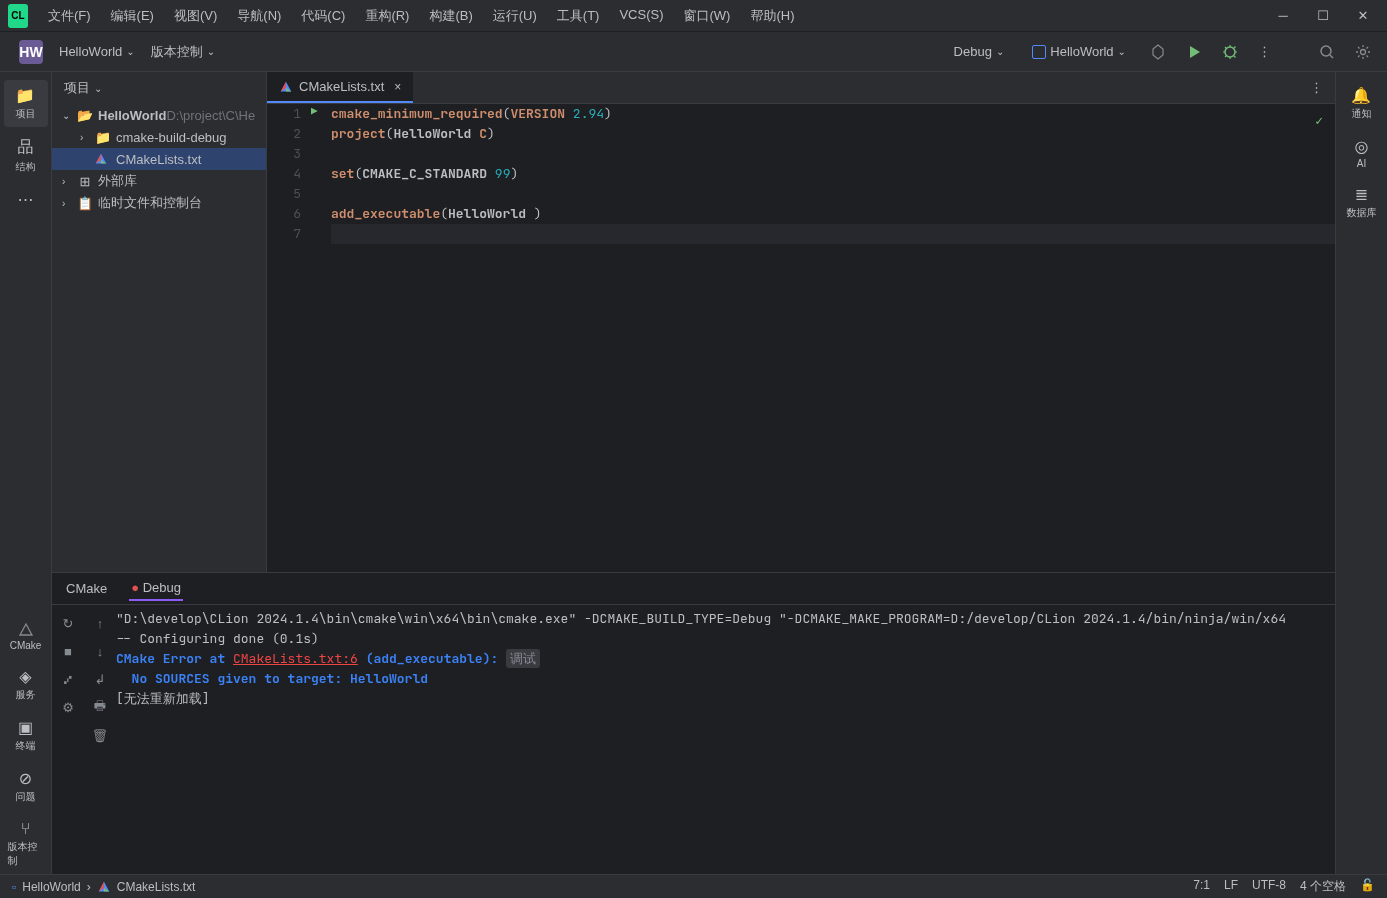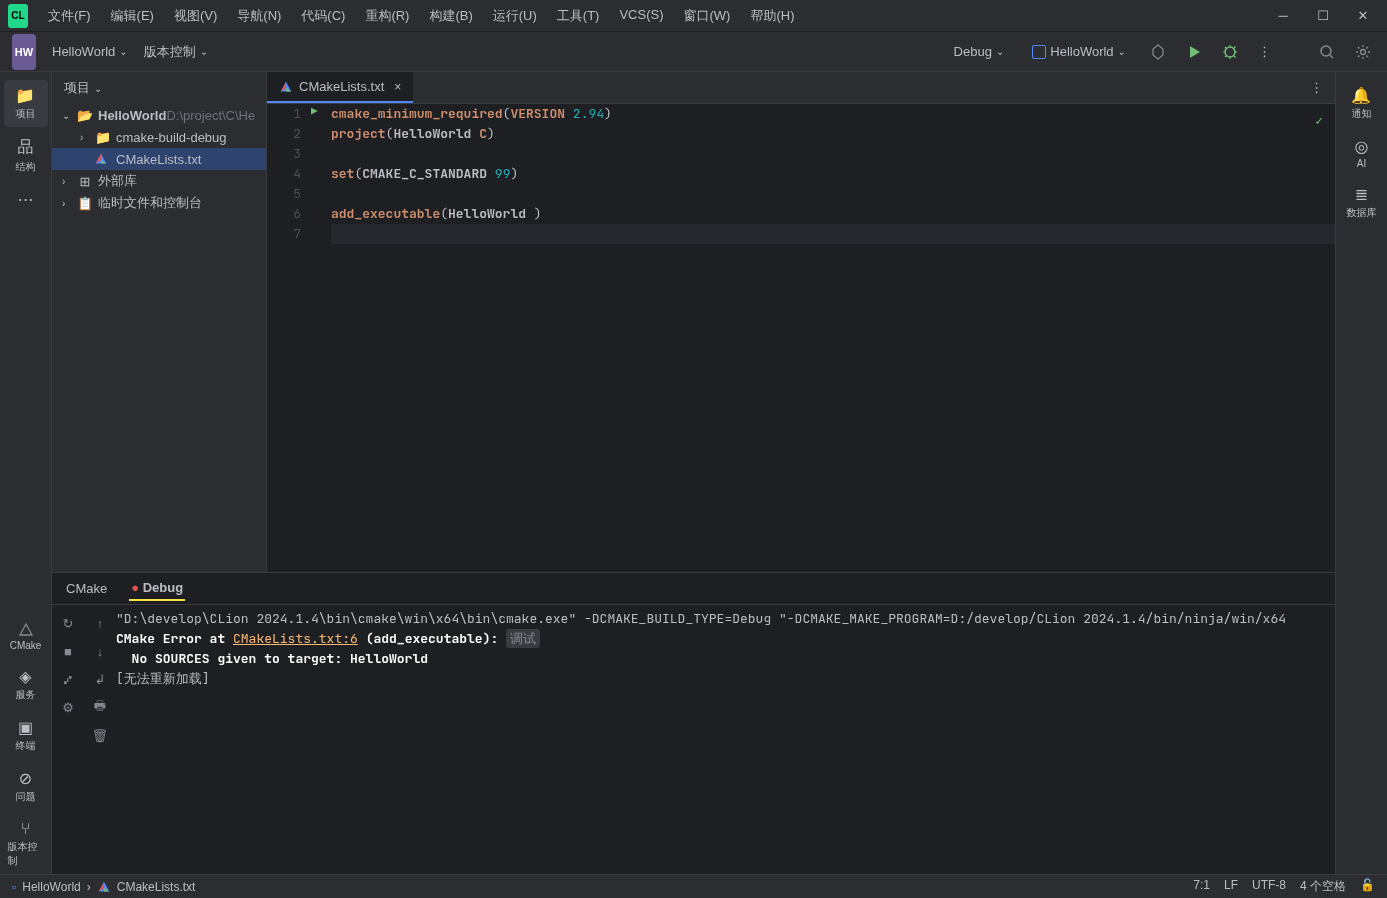--- a/index.html
+++ b/index.html
@@ -4,21 +4,21 @@
 <style>
 *{margin:0;padding:0;box-sizing:border-box;}
 body{font-family:'Segoe UI',Arial,sans-serif;background:#1e1f22;color:#bcbec4;font-size:13px;overflow:hidden;width:1387px;height:898px;}
 .titlebar{height:32px;background:#2b2d30;display:flex;align-items:center;padding:0 8px;border-bottom:1px solid #1e1f22;}
 .titlebar .logo{width:20px;height:24px;background:#21d789;border-radius:3px;display:flex;align-items:center;justify-content:center;color:#000;font-weight:bold;font-size:10px;margin-right:12px;}
 .menu-items{display:flex;gap:4px;}
 .menu-item{padding:4px 8px;cursor:pointer;border-radius:3px;}
 .win-controls{margin-left:auto;display:flex;gap:8px;}
 .win-btn{width:32px;height:24px;display:flex;align-items:center;justify-content:center;cursor:pointer;}
 .navbar{height:40px;background:#2b2d30;display:flex;align-items:center;padding:0 12px;border-bottom:1px solid #393b40;}
-.proj-badge{width:24px;height:36px;background:#6b5b95;border-radius:4px;display:flex;align-items:center;justify-content:center;font-weight:bold;font-size:11px;color:#fff;margin-right:8px;}
+.proj-badge{width:24px;height:24px;background:#6b5b95;border-radius:4px;display:flex;align-items:center;justify-content:center;font-weight:bold;font-size:14px;color:#fff;margin-right:8px;margin-left:7px;}
 .nav-dropdown{display:flex;align-items:center;gap:4px;padding:4px 8px;cursor:pointer;border-radius:3px;}
 .nav-right{margin-left:auto;display:flex;align-items:center;gap:12px;}
 .chevron{font-size:10px;}
 .cube-icon{width:14px;height:14px;border:1.5px solid #548af7;border-radius:2px;}
 .icon-btn{padding:4px;cursor:pointer;display:flex;align-items:center;}
 .main-layout{display:flex;height:calc(100% - 72px - 24px);}
 .left-sidebar{width:52px;background:#2b2d30;border-right:1px solid #393b40;display:flex;flex-direction:column;align-items:center;padding-top:8px;gap:4px;}
 .sidebar-item{display:flex;flex-direction:column;align-items:center;padding:6px 4px;cursor:pointer;border-radius:4px;width:44px;}
 .sidebar-item.active{background:#393b40;}
 .sidebar-item .icon{font-size:16px;}
@@ -49,30 +49,30 @@
 .kw{color:#cf8e6d;font-weight:bold;}
 .num{color:#2aacb8;}
 .id{color:#bcbec4;font-weight:bold;}
 .punc{color:#bcbec4;}
 .editor-checkmark{position:absolute;top:8px;right:12px;color:#73bd79;}
 .run-icon{color:#73bd79;font-size:11px;}
 .bottom-panel{flex:1;background:#1e1f22;border-top:1px solid #393b40;display:flex;}
 .btm-content{flex:1;display:flex;flex-direction:column;}
 .btm-tabs{height:32px;display:flex;align-items:center;padding:0 12px;gap:20px;border-bottom:1px solid #393b40;}
 .btm-tab{padding:4px 2px;cursor:pointer;}
-.btm-tab.active{border-bottom:2px solid #fde047;font-weight:bold;}
+.btm-tab.active{border-bottom:2px solid #8b5cf6;}
 .btm-tab .err{color:#e35252;}
 .btm-body{flex:1;display:flex;}
 .btm-toolbar{width:64px;display:flex;flex-direction:column;align-items:center;padding-top:8px;gap:8px;}
 .tb-row{display:flex;gap:12px;}
 .tb-icon{width:20px;height:20px;display:flex;align-items:center;justify-content:center;cursor:pointer;color:#868a91;}
 .console{flex:1;font-family:'JetBrains Mono','Consolas',monospace;font-size:13px;line-height:20px;padding:4px 0;overflow:auto;}
 .console-line{white-space:pre;}
-.con-err{color:#ffffff;font-weight:bold;}
-.con-link{color:#fdba74;text-decoration:underline;cursor:pointer;}
+.con-err{color:#3b82f6;font-weight:bold;}
+.con-link{color:#ef4444;text-decoration:underline;cursor:pointer;}
 .con-hint{background:#393b40;color:#868a91;padding:1px 4px;border-radius:3px;}
 .right-sidebar{width:52px;background:#2b2d30;border-left:1px solid #393b40;display:flex;flex-direction:column;align-items:center;padding-top:8px;gap:4px;}
 .statusbar{height:24px;background:#2b2d30;border-top:1px solid #393b40;display:flex;align-items:center;padding:0 12px;font-size:12px;}
 .sb-crumbs{display:flex;align-items:center;gap:6px;}
 .sb-right{margin-left:auto;display:flex;gap:14px;}
 svg{display:block;}
 .cm-icon{width:14px;height:14px;}
 </style>
 </head>
 <body>
@@ -304,20 +304,21 @@
               <span class="tb-icon">⚙</span>
               <span class="tb-icon">🖶</span>
             </div>
             <div class="tb-row">
               <span class="tb-icon"></span>
               <span class="tb-icon">🗑</span>
             </div>
           </div>
           <div class="console">
             <div class="console-line">"D:\develop\CLion 2024.1.4\bin\cmake\win\x64\bin\cmake.exe" -DCMAKE_BUILD_TYPE=Debug "-DCMAKE_MAKE_PROGRAM=D:/develop/CLion 2024.1.4/bin/ninja/win/x64</div>
+            <div class="console-line">-- Configuring done (0.1s)</div>
             <div class="console-line"><span class="con-err">CMake Error at </span><span class="con-link">CMakeLists.txt:6</span><span class="con-err"> (add_executable): </span><span class="con-hint">调试</span></div>
             <div class="console-line con-err">  No SOURCES given to target: HelloWorld</div>
             <div class="console-line"></div>
             <div class="console-line"></div>
             <div class="console-line"></div>
             <div class="console-line">[无法重新加载]</div>
           </div>
         </div>
       </div>
     </div>

